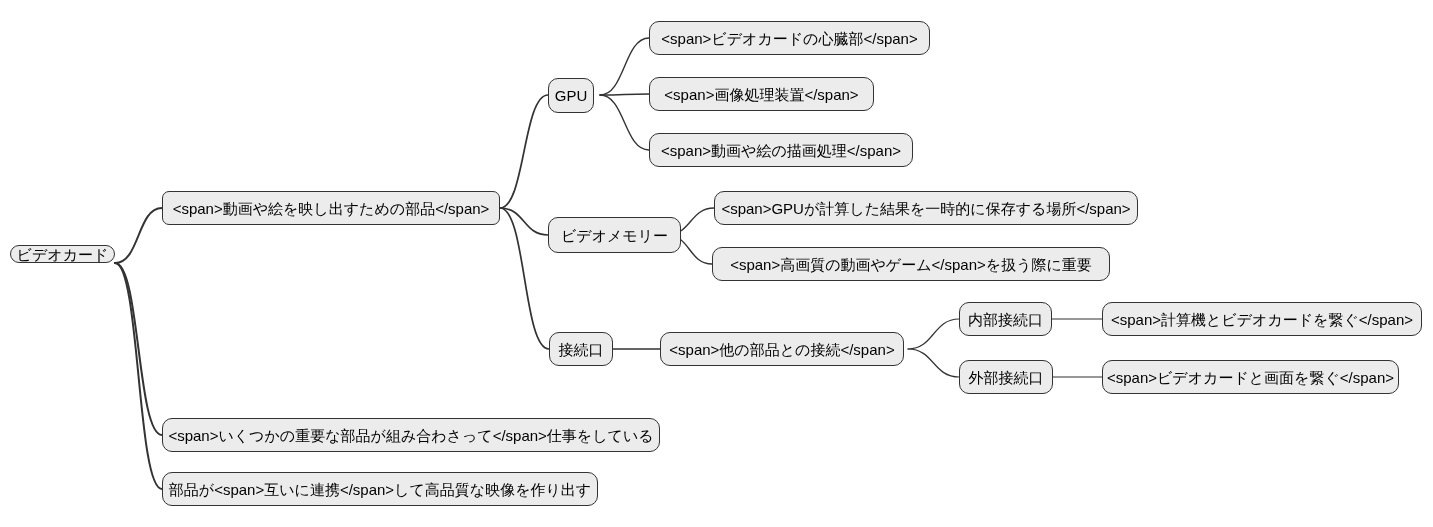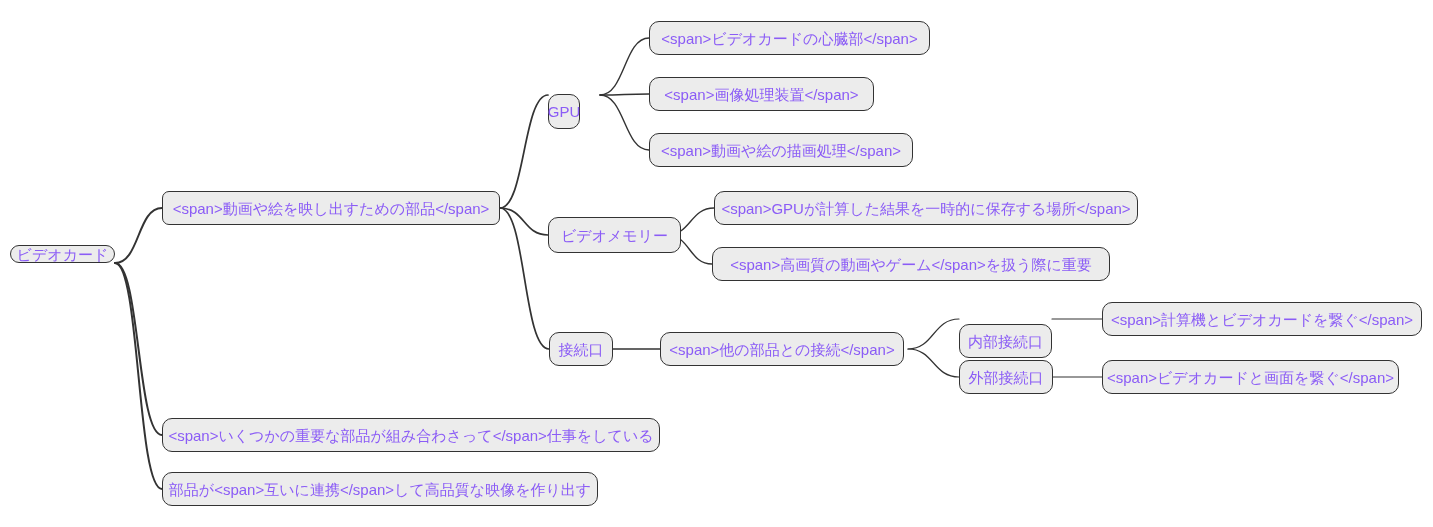--- a/index.html
+++ b/index.html
@@ -33,21 +33,21 @@
   .edges path.d4 { stroke-width: 1.2; }
   .node {
     position: absolute;
     box-sizing: border-box;
     display: flex;
     align-items: center;
     justify-content: center;
     background: #ececec;
     border: 1.5px solid #333333;
     border-radius: 10px;
-    color: #8b5cf6;
+    color: #000000;
     font-size: 15px;
     line-height: 1;
     white-space: nowrap;
     text-align: center;
   }
 </style>
 </head>
 <body>
 
 <div class="canvas">
@@ -66,29 +66,29 @@
     <path class="d3" d="M667,235 C690,235 689,264 712,264"></path>
     <path class="d3" d="M613,349 L660,349"></path>
     <path class="d4" d="M908,349 C934,349 933,319 959,319"></path>
     <path class="d4" d="M908,349 C934,349 933,377 959,377"></path>
     <path class="d4" d="M1052,319 L1102,319"></path>
     <path class="d4" d="M1053,377 L1102,377"></path>
   </svg>
 
   <div class="node" style="left:10px;   top:245px; width:105px; height:18px;">ビデオカード</div>
   <div class="node" style="left:162px;  top:191px; width:338px; height:34px;border-radius:7px;">&lt;span&gt;動画や絵を映し出すための部品&lt;/span&gt;</div>
-  <div class="node" style="left:548px;  top:94px;  width:32px;  height:35px;">GPU</div>
+  <div class="node" style="left:548px;  top:78px;  width:46px;  height:35px;">GPU</div>
   <div class="node" style="left:649px;  top:21px;  width:281px; height:34px;">&lt;span&gt;ビデオカードの心臓部&lt;/span&gt;</div>
   <div class="node" style="left:649px;  top:77px;  width:225px; height:34px;">&lt;span&gt;画像処理装置&lt;/span&gt;</div>
   <div class="node" style="left:649px;  top:133px; width:264px; height:34px;">&lt;span&gt;動画や絵の描画処理&lt;/span&gt;</div>
   <div class="node" style="left:548px;  top:217px; width:133px; height:36px;">ビデオメモリー</div>
   <div class="node" style="left:714px;  top:191px; width:424px; height:34px;">&lt;span&gt;GPUが計算した結果を一時的に保存する場所&lt;/span&gt;</div>
   <div class="node" style="left:712px;  top:247px; width:398px; height:34px;">&lt;span&gt;高画質の動画やゲーム&lt;/span&gt;を扱う際に重要</div>
   <div class="node" style="left:549px;  top:332px; width:64px;  height:34px;">接続口</div>
   <div class="node" style="left:660px;  top:332px; width:244px; height:34px;">&lt;span&gt;他の部品との接続&lt;/span&gt;</div>
-  <div class="node" style="left:959px;  top:302px; width:93px;  height:34px;margin-top:22px;">内部接続口</div>
+  <div class="node" style="left:959px;  top:302px; width:93px;  height:34px;">内部接続口</div>
   <div class="node" style="left:1102px; top:302px; width:320px; height:34px;">&lt;span&gt;計算機とビデオカードを繋ぐ&lt;/span&gt;</div>
   <div class="node" style="left:959px;  top:360px; width:94px;  height:34px;">外部接続口</div>
   <div class="node" style="left:1102px; top:360px; width:297px; height:34px;">&lt;span&gt;ビデオカードと画面を繋ぐ&lt;/span&gt;</div>
   <div class="node" style="left:162px;  top:418px; width:498px; height:34px;">&lt;span&gt;いくつかの重要な部品が組み合わさって&lt;/span&gt;仕事をしている</div>
   <div class="node" style="left:162px;  top:472px; width:436px; height:34px;">部品が&lt;span&gt;互いに連携&lt;/span&gt;して高品質な映像を作り出す</div>
 
 </div>
 
 </body></html>

